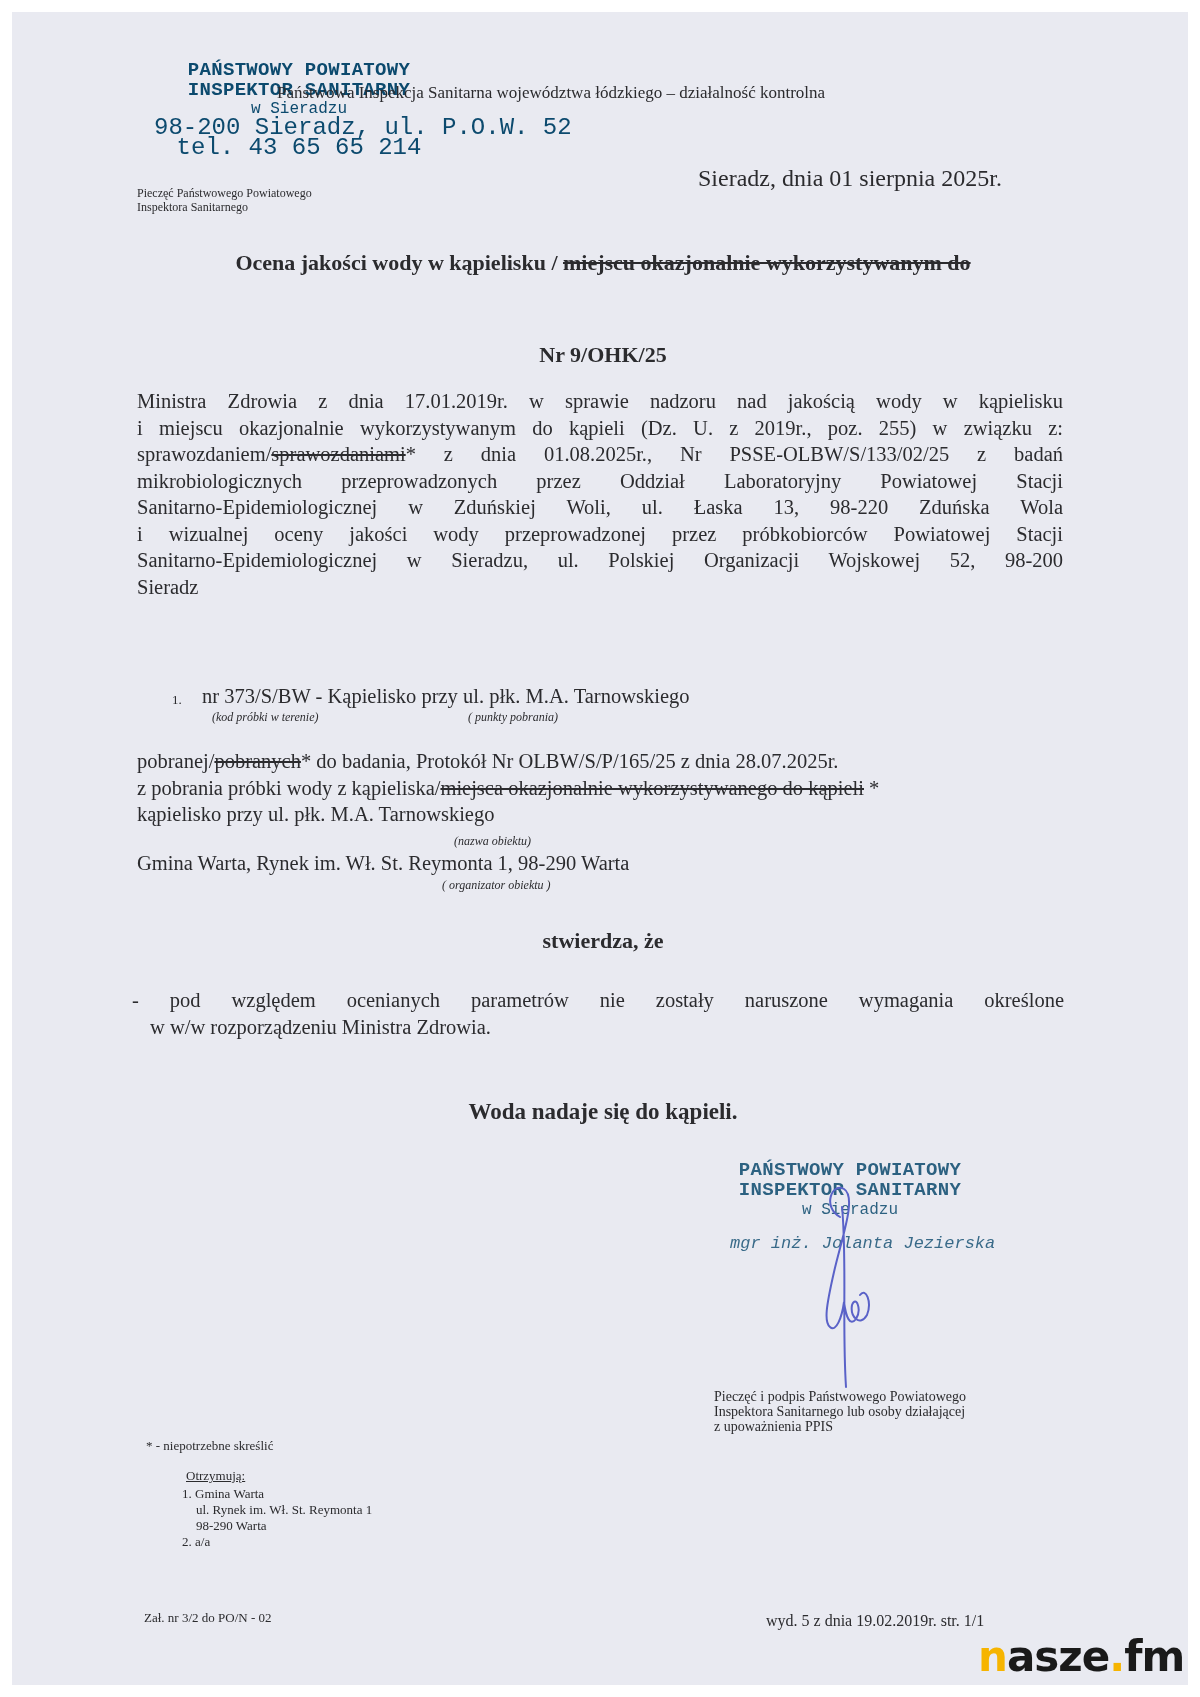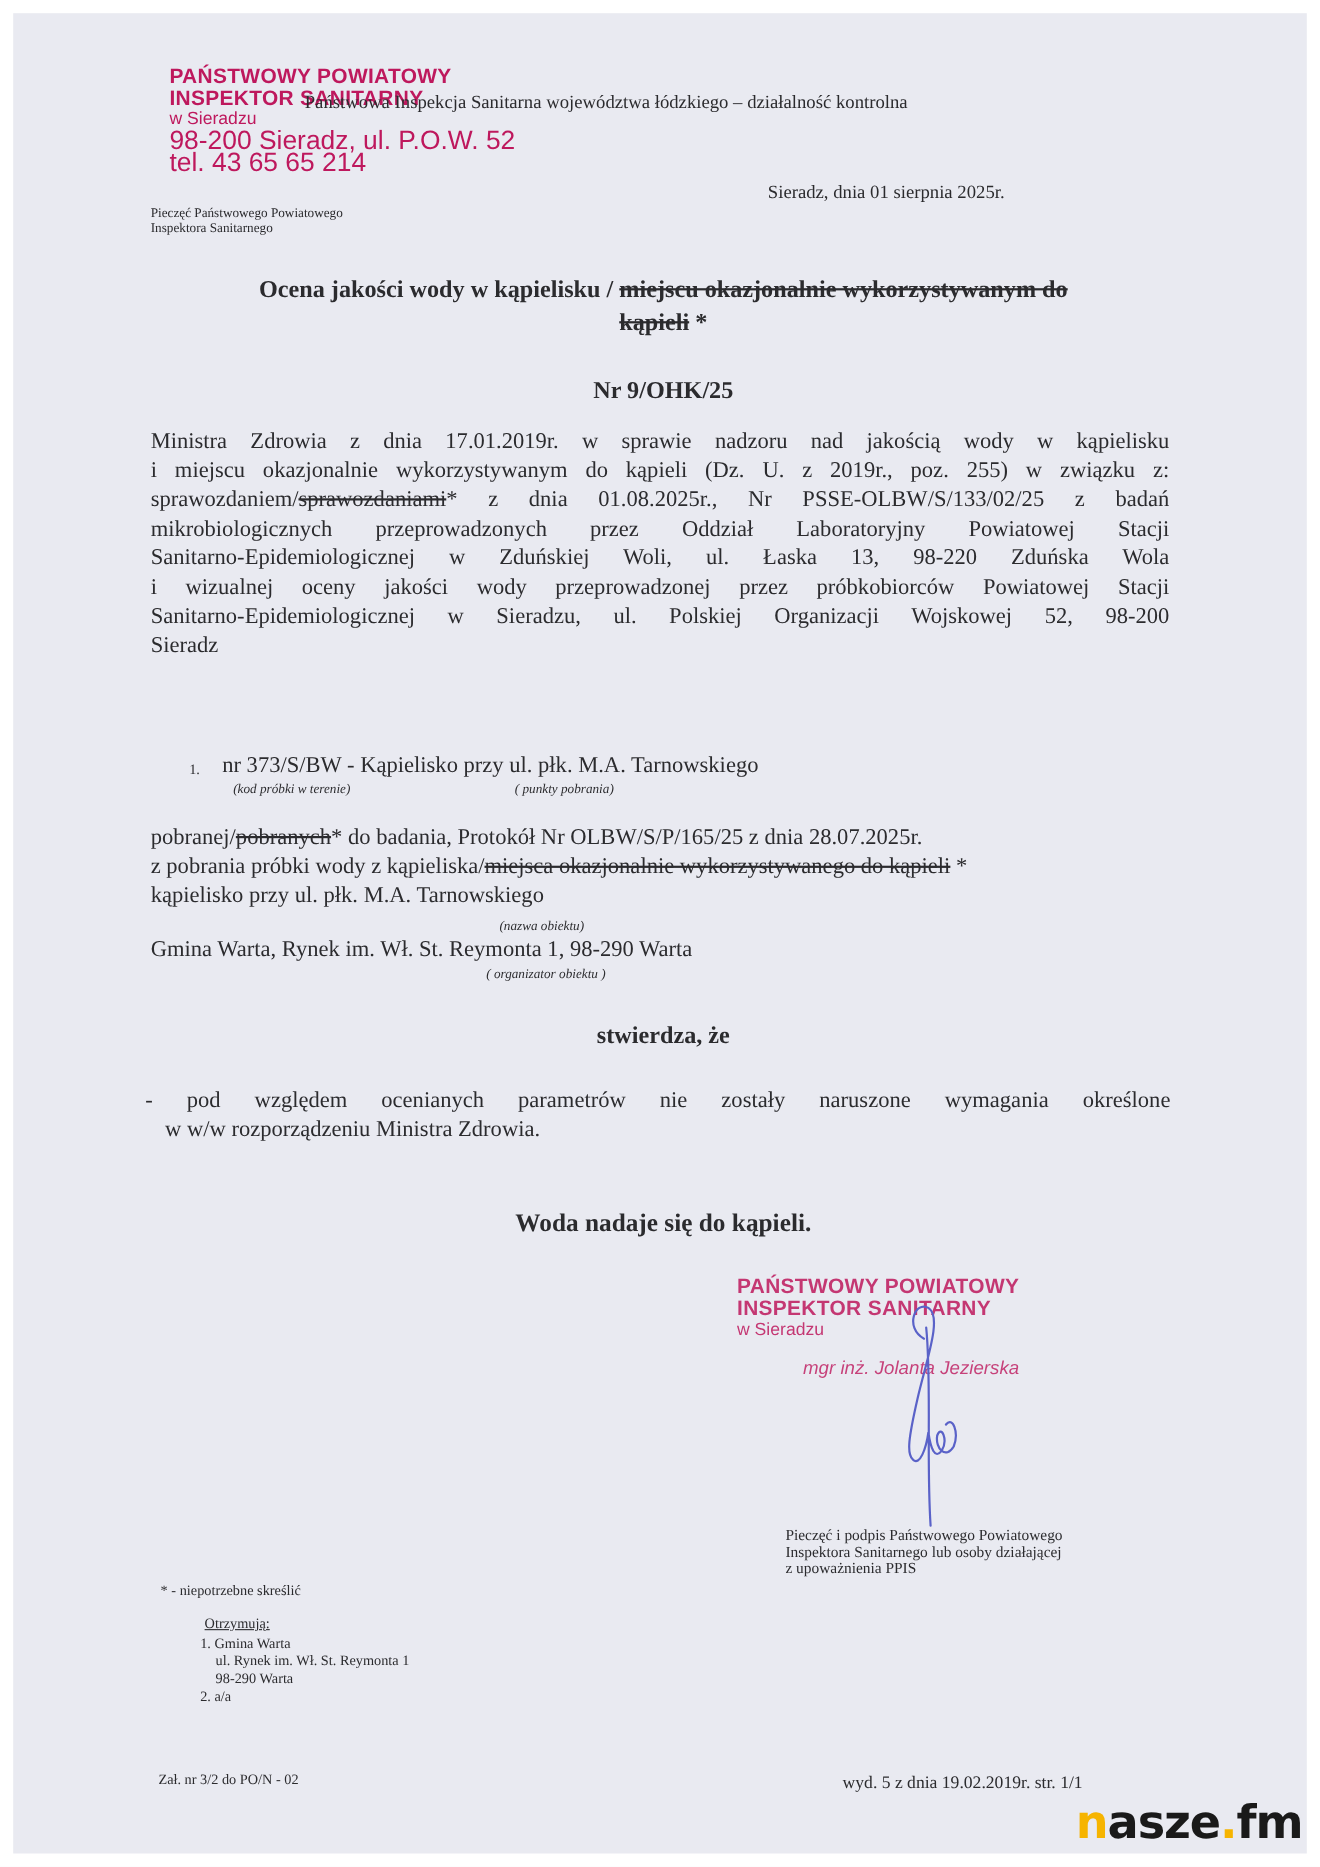--- a/index.html
+++ b/index.html
@@ -1,19 +1,19 @@
 <!DOCTYPE html>
 <html><head>
 <meta charset="utf-8">
 <style>
   html, body { margin: 0; padding: 0; background: #ffffff; }
   body { width: 1200px; height: 1697px; position: relative; overflow: hidden; font-family: "Liberation Serif", serif; color: #2b2b2e; }
   .sheet { position: absolute; left: 12px; top: 12px; width: 1176px; height: 1673px; background: #e9eaf1; }
   .abs { position: absolute; white-space: nowrap; }
-  .stamp { color: #be185d; font-family: Liberation Sans, sans-serif; }
+  .stamp { color: #0c4a6e; font-family: Liberation Mono, monospace; text-align: center; }
   .stamp-title { font-weight: bold; font-size: 19px; line-height: 20px; letter-spacing: 0.3px; }
   .stamp-line { font-size: 24px; line-height: 20px; }
   .small { font-size: 12px; line-height: 14px; }
   .body-text { font-size: 20.5px; line-height: 26.5px; }
   .just { white-space: normal; text-align: justify; text-align-last: justify; width: 926px; }
   .strike { text-decoration: line-through; }
   .caption { font-style: italic; font-size: 12px; }
   .heading { font-weight: bold; font-size: 22px; text-align: center; }
   .logo { font-family: "DejaVu Sans", sans-serif; font-weight: bold; font-size: 42px; color: #1a1a1a; letter-spacing: -1px; }
   .logo .accent { color: #f6b400; }
@@ -30,27 +30,24 @@
     <div class="stamp-line" style="font-size:16px; line-height:18px;">w Sieradzu</div>
     <div class="stamp-line">98-200 Sieradz, ul. P.O.W. 52</div>
     <div class="stamp-line">tel. 43 65 65 214</div>
   </div>
 
   <div class="abs" style="left:265px; top:71px; font-size:17px;">Państwowa Inspekcja Sanitarna województwa łódzkiego – działalność kontrolna</div>
 
   <div class="abs small" style="left:125px; top:174px;">Pieczęć Państwowego Powiatowego</div>
   <div class="abs small" style="left:125px; top:188px;">Inspektora Sanitarnego</div>
 
-  <div class="abs" style="left:686px; top:153px; font-size:17px;">Sieradz, dnia 01 sierpnia 2025r.</div>
+  <div class="abs" style="left:686px; top:153px; font-size:24px;">Sieradz, dnia 01 sierpnia 2025r.</div>
 
   <div class="abs heading" style="left:128px; top:238px; width:926px;">
     <span>Ocena jakości wody w kąpielisku / </span><span class="strike">miejscu okazjonalnie wykorzystywanym do</span>
-  </div>
-  <div class="abs heading" style="left:128px; top:268px; width:926px;">
-    <span class="strike">kąpieli</span><span> *</span>
   </div>
   <div class="abs heading" style="left:128px; top:330px; width:926px;">Nr 9/OHK/25</div>
 
   <div class="abs body-text" style="left:125px; top:376px;">
     <div class="just">Ministra Zdrowia z dnia 17.01.2019r. w sprawie nadzoru nad jakością wody w kąpielisku</div>
     <div class="just">i miejscu okazjonalnie wykorzystywanym do kąpieli (Dz. U. z 2019r., poz. 255) w związku z:</div>
     <div class="just"><span>sprawozdaniem/</span><span class="strike">sprawozdaniami</span><span>* z dnia 01.08.2025r., Nr PSSE-OLBW/S/133/02/25 z badań</span></div>
     <div class="just">mikrobiologicznych przeprowadzonych przez Oddział Laboratoryjny Powiatowej Stacji</div>
     <div class="just">Sanitarno-Epidemiologicznej w Zduńskiej Woli, ul. Łaska 13, 98-220 Zduńska Wola</div>
     <div class="just">i wizualnej oceny jakości wody przeprowadzonej przez próbkobiorców Powiatowej Stacji</div>

